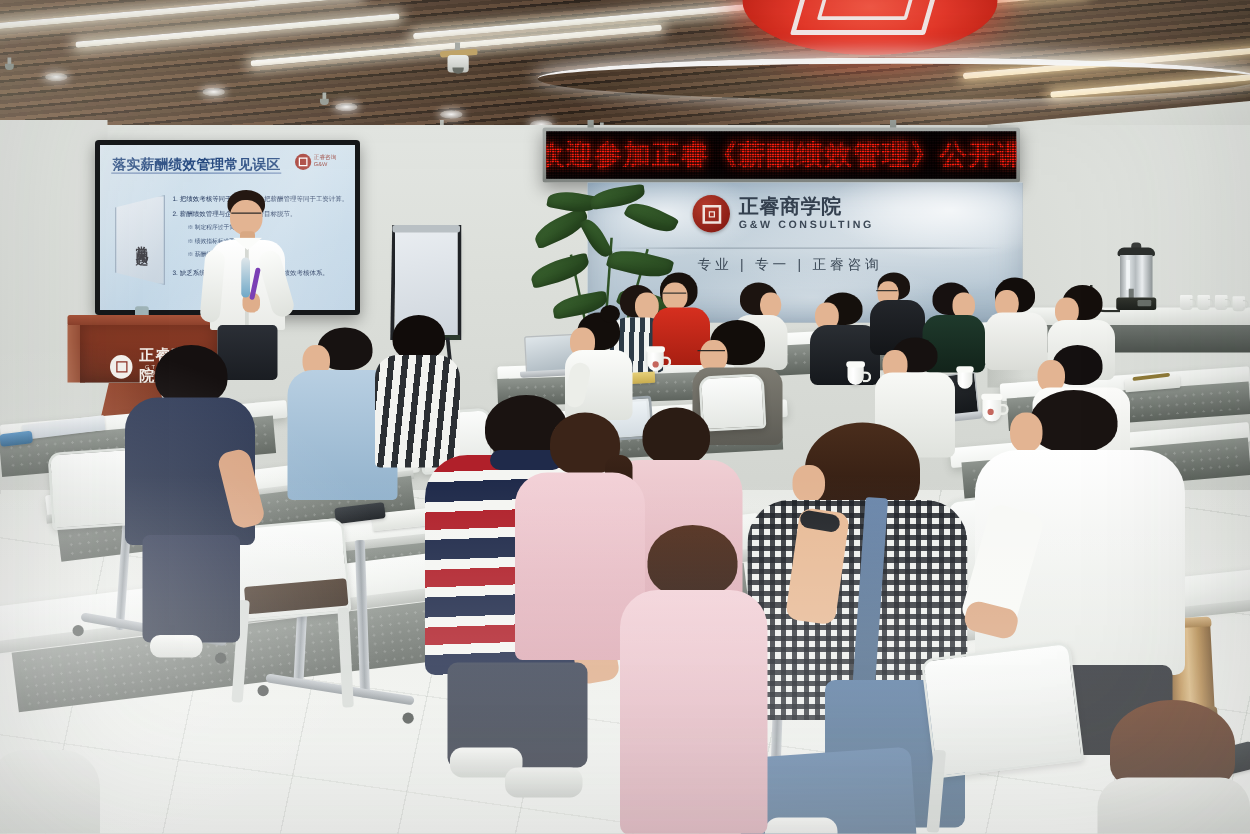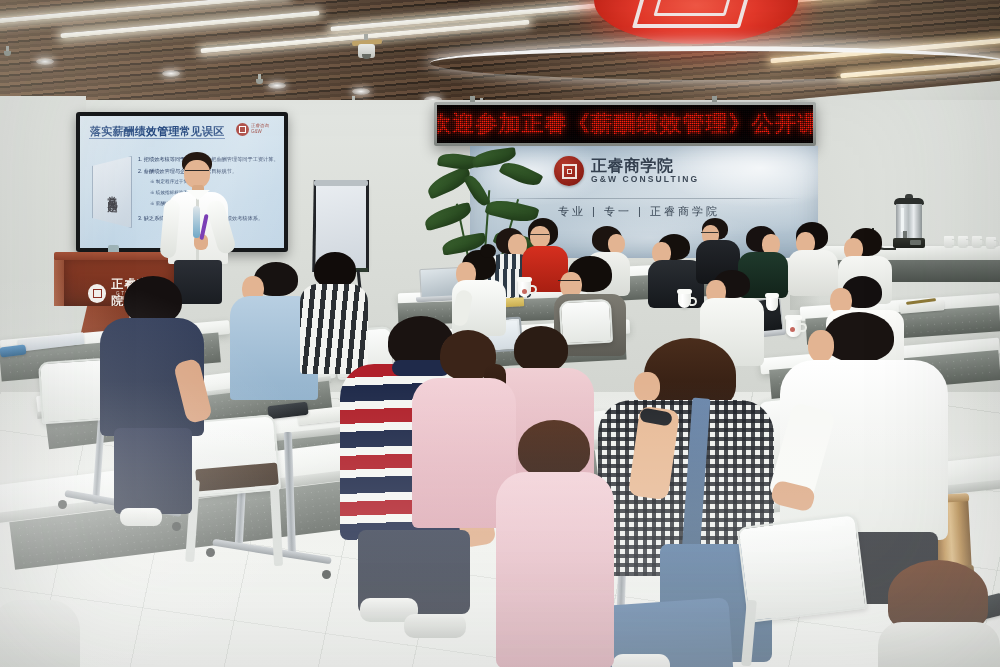--- a/index.html
+++ b/index.html
@@ -566,21 +566,21 @@
     <div id="backdrop-logo">
       <div class="mark">
           <i></i>
         </div>
       <div class="words">
         <div id="bd-cn">正睿商学院</div>
         <div id="bd-en">G&amp;W CONSULTING</div>
       </div>
     </div>
     <div id="backdrop-divider"></div>
-    <div id="backdrop-tagline">专业 | 专一 | 正睿商学院</div>
+    <div id="backdrop-tagline">专业 | 专一 | 正睿咨询</div>
   </div>
 
   <div class="abs" id="back-counter"></div>
   <div class="abs" id="back-counter-front"></div>
   <div class="abs" id="urn-cord"></div>
   <div class="abs" id="water-urn">
     <div class="knob"></div>
       <div class="lid"></div>
       <div class="body"></div>
     <div class="gauge"></div>

